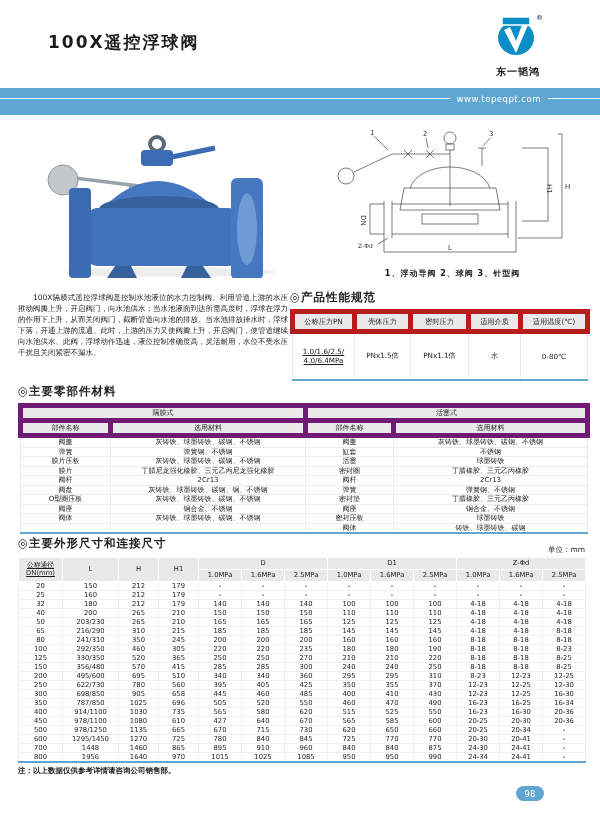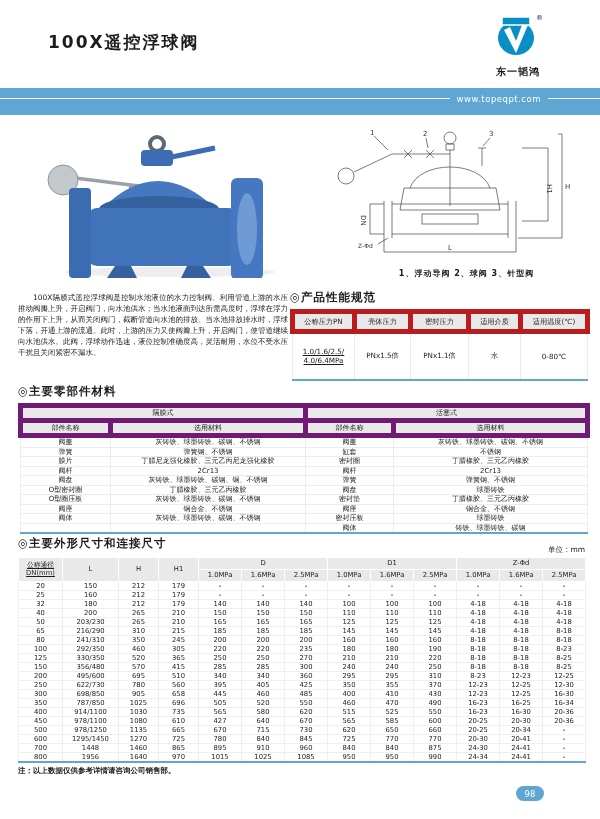--- a/index.html
+++ b/index.html
@@ -11,21 +11,21 @@
     --banner:#5fa7d2; --logo:#0a8ec6; --accent:#5fa7d2; --thead:#e9e9e9;
   }
   .title { position:absolute; left:48px; top:31px; font-size:17px; font-weight:bold; letter-spacing:2px; }
   .logo { position:absolute; left:490px; top:12px; width:56px; text-align:center; }
   .brand { font-size:10px; font-weight:bold; white-space:nowrap; margin-top:1px; letter-spacing:1px; }
   .banner { position:absolute; left:0; top:88px; width:600px; height:27px; background:var(--banner); }
   .banner-line { position:absolute; left:0; right:0; top:10px; height:1px; background:#fff; }
   .banner-url { position:absolute; top:6px; right:52px; padding:0 7px; background:var(--banner); color:#fff; font-size:8.5px; letter-spacing:.5px; }
   .photo { position:absolute; left:35px; top:128px; }
   .drawing { position:absolute; left:322px; top:126px; }
-  .caption { position:absolute; left:344px; top:268px; width:245px; text-align:center; font-size:8px; font-weight:bold; letter-spacing:1px; }
+  .caption { position:absolute; left:330px; top:268px; width:245px; text-align:center; font-size:8px; font-weight:bold; letter-spacing:1px; }
   h3.sec { margin:0 0 4px 0; font-size:11.5px; font-weight:bold; letter-spacing:1px; }
   .features { position:absolute; left:18px; top:290px; width:270px; }
   .features p { margin:2px 0 0 0; font-size:7.5px; line-height:11px; text-align:justify; text-indent:2em; }
   .perf { position:absolute; left:290px; top:290px; width:295px; }
   table { border-collapse:collapse; table-layout:fixed; }
   .perf table { width:295px; font-size:7.2px; text-align:center; border-bottom:2px solid var(--accent); }
   .perf th { background:var(--thead); border:5px solid #b91c1c; height:20px; font-weight:normal; padding:1px; }
   .perf td { border:1px solid #ececec; height:48px; padding:1px; }
   .materials { position:absolute; left:18px; top:384px; width:567px; }
   .materials table { width:567px; font-size:7px; text-align:center; border-bottom:2px solid var(--accent); }
@@ -193,42 +193,42 @@
             <td class="half-split">阀盖</td>
             <td>灰铸铁、球墨铸铁、碳钢、不锈钢</td>
           </tr>
           <tr>
             <td>弹簧</td>
             <td>弹簧钢、不锈钢</td>
             <td class="half-split">缸套</td>
             <td>不锈钢</td>
           </tr>
           <tr>
+            <td>膜片压板</td>
+            <td>灰铸铁、球墨铸铁、碳钢、不锈钢</td>
+            <td class="half-split">活塞</td>
+            <td>球墨铸铁</td>
+          </tr>
+          <tr>
             <td>膜片</td>
             <td>丁腈尼龙强化橡胶、三元乙丙尼龙强化橡胶</td>
             <td class="half-split">密封圈</td>
             <td>丁腈橡胶、三元乙丙橡胶</td>
           </tr>
           <tr>
             <td>阀杆</td>
             <td>2Cr13</td>
             <td class="half-split">阀杆</td>
             <td>2Cr13</td>
           </tr>
           <tr>
             <td>阀盘</td>
             <td>灰铸铁、球墨铸铁、碳钢、铜、不锈钢</td>
             <td class="half-split">弹簧</td>
             <td>弹簧钢、不锈钢</td>
-          </tr>
-          <tr>
-            <td>O型密封圈</td>
-            <td>丁腈橡胶、三元乙丙橡胶</td>
-            <td class="half-split">阀盘</td>
-            <td>球墨铸铁</td>
           </tr>
           <tr>
             <td>O型圈压板</td>
             <td>灰铸铁、球墨铸铁、碳钢、不锈钢</td>
             <td class="half-split">密封垫</td>
             <td>丁腈橡胶、三元乙丙橡胶</td>
           </tr>
           <tr>
             <td>阀座</td>
             <td>铜合金、不锈钢</td>

